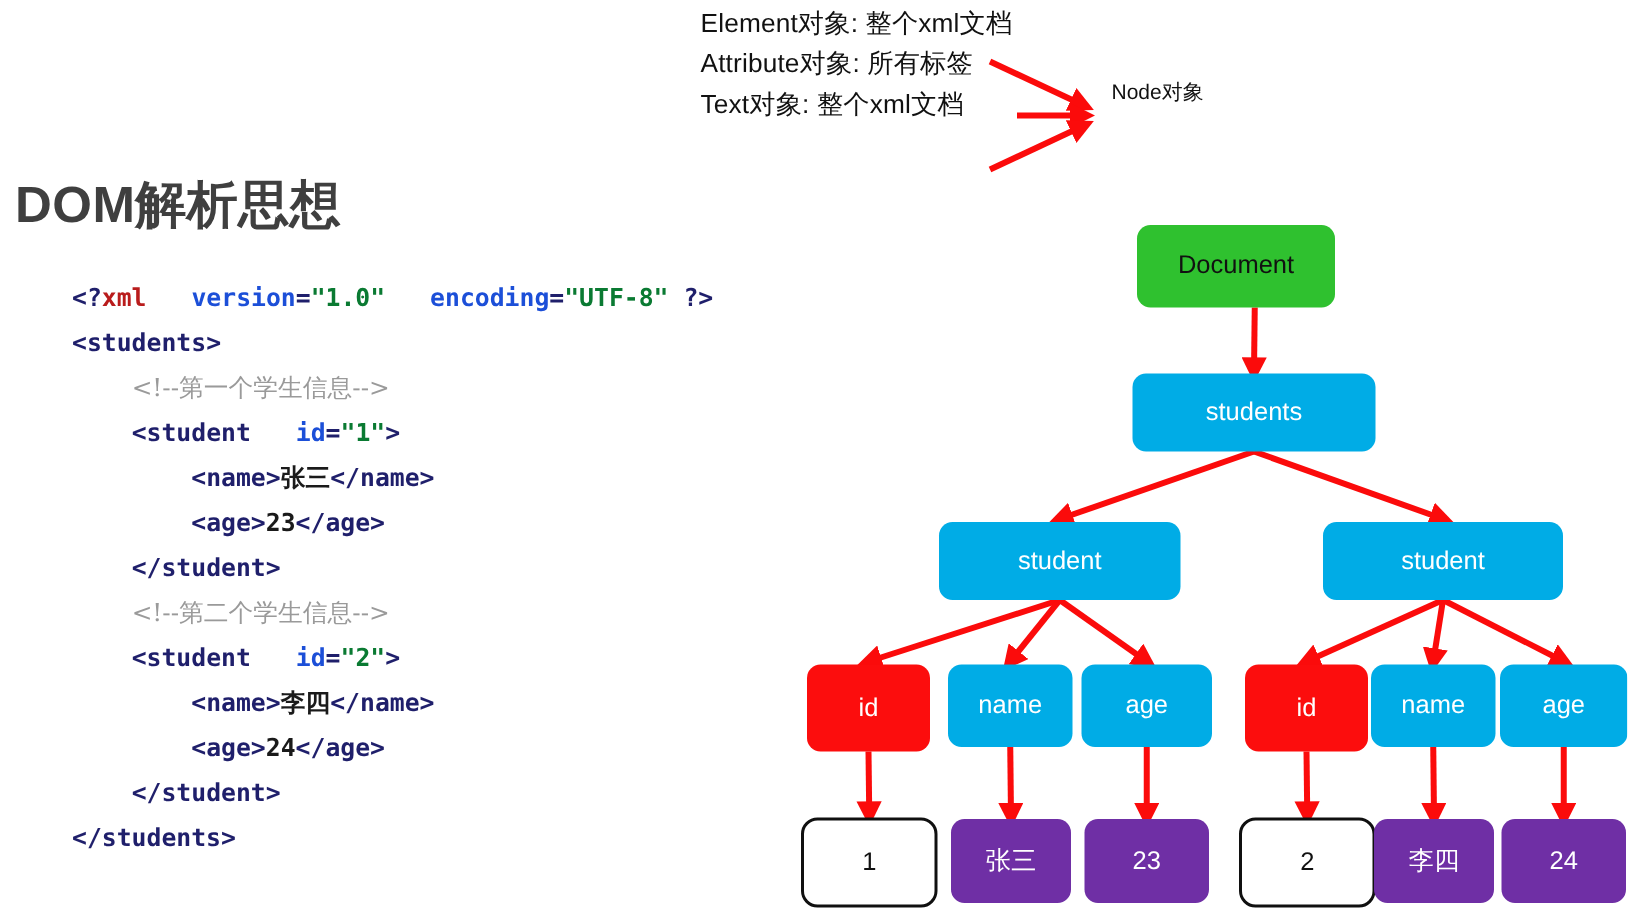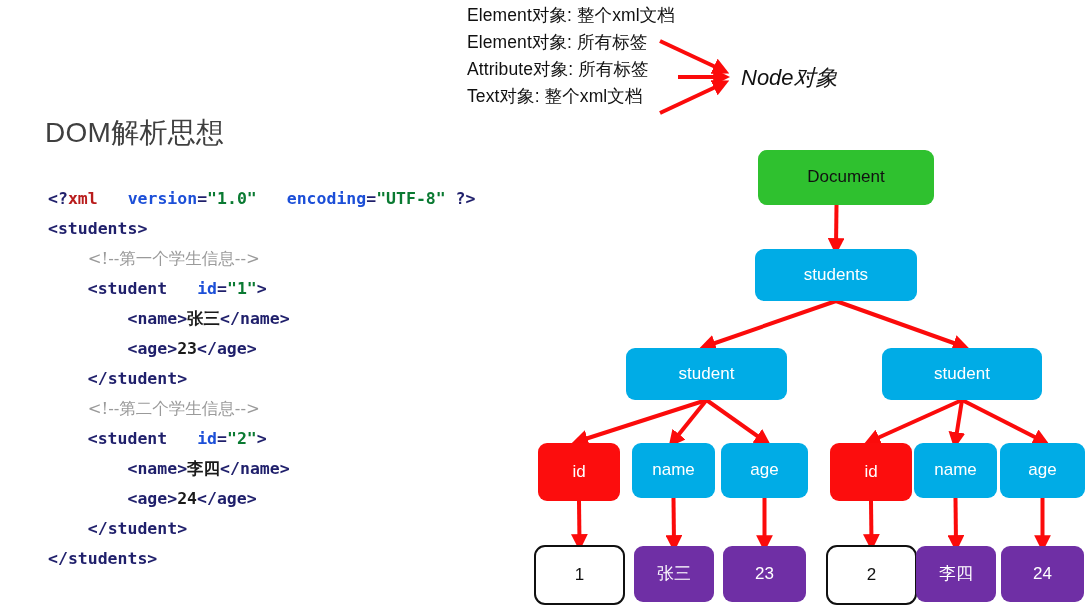--- a/index.html
+++ b/index.html
@@ -28,38 +28,36 @@
   .legend-line {
     font-size: 17.5px;
     line-height: 27px;
     color: #111111;
     white-space: nowrap;
     letter-spacing: 0.1px;
   }
   .node-target {
     position: absolute;
     left: 741px;
-    top: 64px;
-    font-size: 22px;
+    top: 48px;
+    font-size: 14px;
     line-height: 27px;
     color: #111111;
     white-space: nowrap;
-    font-style: italic;
   }
 
   
   .page-title {
     position: absolute;
     left: 10px;
     top: 114px;
-    font-size: 28px;
-    font-weight: normal;
+    font-size: 34px;
+    font-weight: bold;
     color: #3f3f3f;
     letter-spacing: 0.3px;
-    margin-left: 35px;
   }
 
   
   .code-block {
     position: absolute;
     left: 48px;
     top: 184px;
     font-family: "DejaVu Sans Mono", "Liberation Mono", monospace;
     font-size: 16.5px;
     line-height: 30px;
@@ -133,32 +131,31 @@
         <line x1="673.5" y1="498" x2="674" y2="544" stroke="#fb0b0b" stroke-width="4" marker-end="url(#ah)"></line>
         <line x1="764.5" y1="498" x2="764.5" y2="544" stroke="#fb0b0b" stroke-width="4" marker-end="url(#ah)"></line>
         <line x1="871" y1="501" x2="871.5" y2="543" stroke="#fb0b0b" stroke-width="4" marker-end="url(#ah)"></line>
         <line x1="955.5" y1="498" x2="956" y2="544" stroke="#fb0b0b" stroke-width="4" marker-end="url(#ah)"></line>
         <line x1="1042.5" y1="498" x2="1042.5" y2="544" stroke="#fb0b0b" stroke-width="4" marker-end="url(#ah)"></line>
       </g>
   </svg>
 
   <div class="legend">
     <div class="legend-line">Element对象: 整个xml文档</div>
-    <div class="legend-line">Element对象: 所有标签</div>
     <div class="legend-line">Attribute对象: 所有标签</div>
     <div class="legend-line">Text对象: 整个xml文档</div>
   </div>
   <div class="node-target">Node对象</div>
 
   <div class="page-title">DOM解析思想</div>
 
   <div class="code-block" id="code-block"><div class="code-line"><span class="tk-punc">&lt;?</span><span class="tk-pi">xml</span><span class="tk-punc"> </span><span class="tk-attr">version</span><span class="tk-punc">=</span><span class="tk-val">"1.0"</span><span class="tk-punc"> </span><span class="tk-attr">encoding</span><span class="tk-punc">=</span><span class="tk-val">"UTF-8"</span><span class="tk-punc"> ?&gt;</span></div><div class="code-line"><span class="tk-punc">&lt;</span><span class="tk-tag">students</span><span class="tk-punc">&gt;</span></div><div class="code-line">    <span class="tk-comment">&lt;!--第一个学生信息--&gt;</span></div><div class="code-line">    <span class="tk-punc">&lt;</span><span class="tk-tag">student</span><span class="tk-punc"> </span><span class="tk-attr">id</span><span class="tk-punc">=</span><span class="tk-val">"1"</span><span class="tk-punc">&gt;</span></div><div class="code-line">        <span class="tk-punc">&lt;</span><span class="tk-tag">name</span><span class="tk-punc">&gt;</span><span class="tk-text">张三</span><span class="tk-punc">&lt;/</span><span class="tk-tag">name</span><span class="tk-punc">&gt;</span></div><div class="code-line">        <span class="tk-punc">&lt;</span><span class="tk-tag">age</span><span class="tk-punc">&gt;</span><span class="tk-text">23</span><span class="tk-punc">&lt;/</span><span class="tk-tag">age</span><span class="tk-punc">&gt;</span></div><div class="code-line">    <span class="tk-punc">&lt;/</span><span class="tk-tag">student</span><span class="tk-punc">&gt;</span></div><div class="code-line">    <span class="tk-comment">&lt;!--第二个学生信息--&gt;</span></div><div class="code-line">    <span class="tk-punc">&lt;</span><span class="tk-tag">student</span><span class="tk-punc"> </span><span class="tk-attr">id</span><span class="tk-punc">=</span><span class="tk-val">"2"</span><span class="tk-punc">&gt;</span></div><div class="code-line">        <span class="tk-punc">&lt;</span><span class="tk-tag">name</span><span class="tk-punc">&gt;</span><span class="tk-text">李四</span><span class="tk-punc">&lt;/</span><span class="tk-tag">name</span><span class="tk-punc">&gt;</span></div><div class="code-line">        <span class="tk-punc">&lt;</span><span class="tk-tag">age</span><span class="tk-punc">&gt;</span><span class="tk-text">24</span><span class="tk-punc">&lt;/</span><span class="tk-tag">age</span><span class="tk-punc">&gt;</span></div><div class="code-line">    <span class="tk-punc">&lt;/</span><span class="tk-tag">student</span><span class="tk-punc">&gt;</span></div><div class="code-line"><span class="tk-punc">&lt;/</span><span class="tk-tag">students</span><span class="tk-punc">&gt;</span></div></div>
 
   <div id="tree-nodes">
-      <div class="node green" style="left: 758px; top: 150px; width: 176px; height: 55px;">
+      <div class="node green" style="left: 758px; top: 150px; width: 132px; height: 55px;">
         <span>Document</span>
       </div>
       <div class="node blue" style="left: 755px; top: 249px; width: 162px; height: 52px;">
         <span>students</span>
       </div>
       <div class="node blue" style="left: 626px; top: 348px; width: 161px; height: 52px;">
         <span>student</span>
       </div>
       <div class="node blue" style="left: 882px; top: 348px; width: 160px; height: 52px;">
         <span>student</span>

